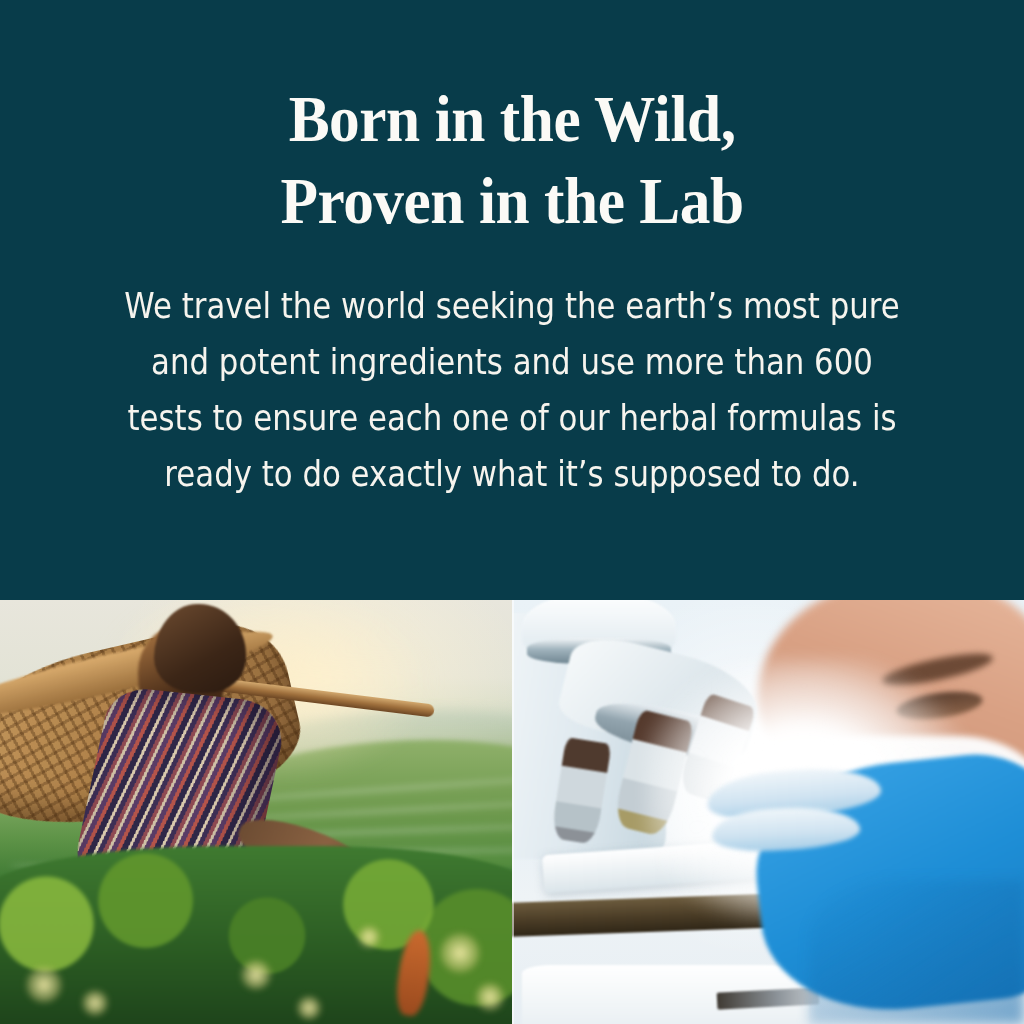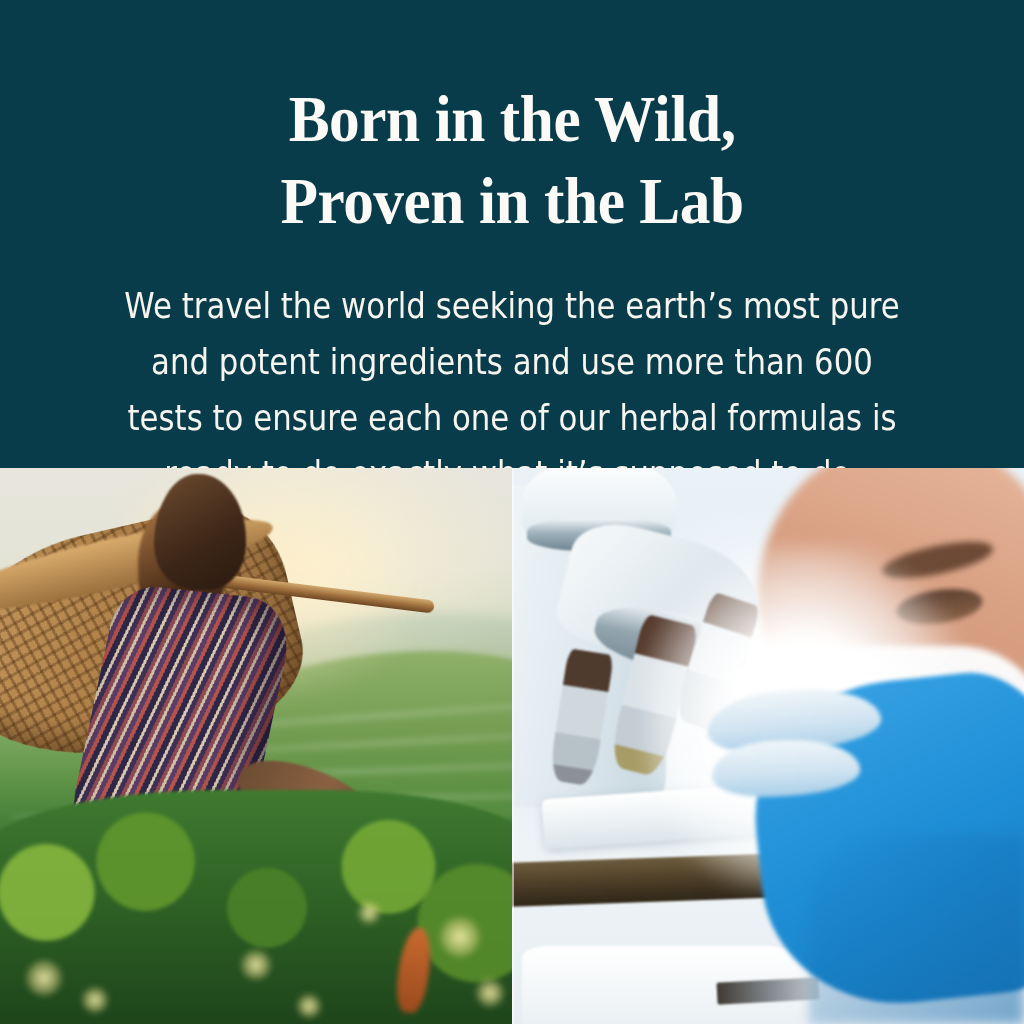--- a/index.html
+++ b/index.html
@@ -16,21 +16,21 @@
     width: 1024px;
     height: 1024px;
     background: #083c4a;
     display: flex;
     flex-direction: column;
   }
 
   
   .text-panel {
     position: relative;
-    height: 468px;
+    height: 600px;
     background: #083c4a;
     display: flex;
     flex-direction: column;
     align-items: center;
     padding: 78px 52px 0 52px;
   }
 
   .headline {
     font-family: "Liberation Serif", "DejaVu Serif", serif;
     font-weight: 700;

